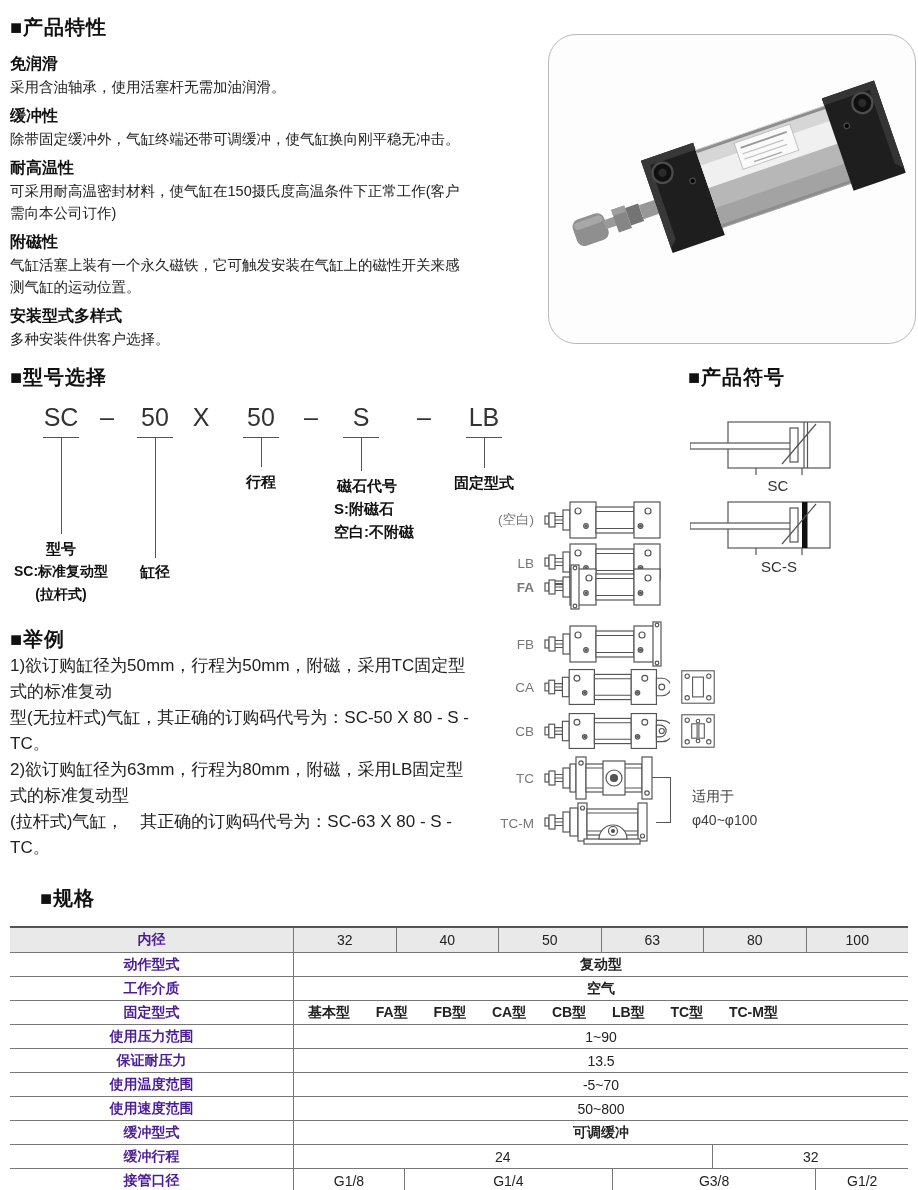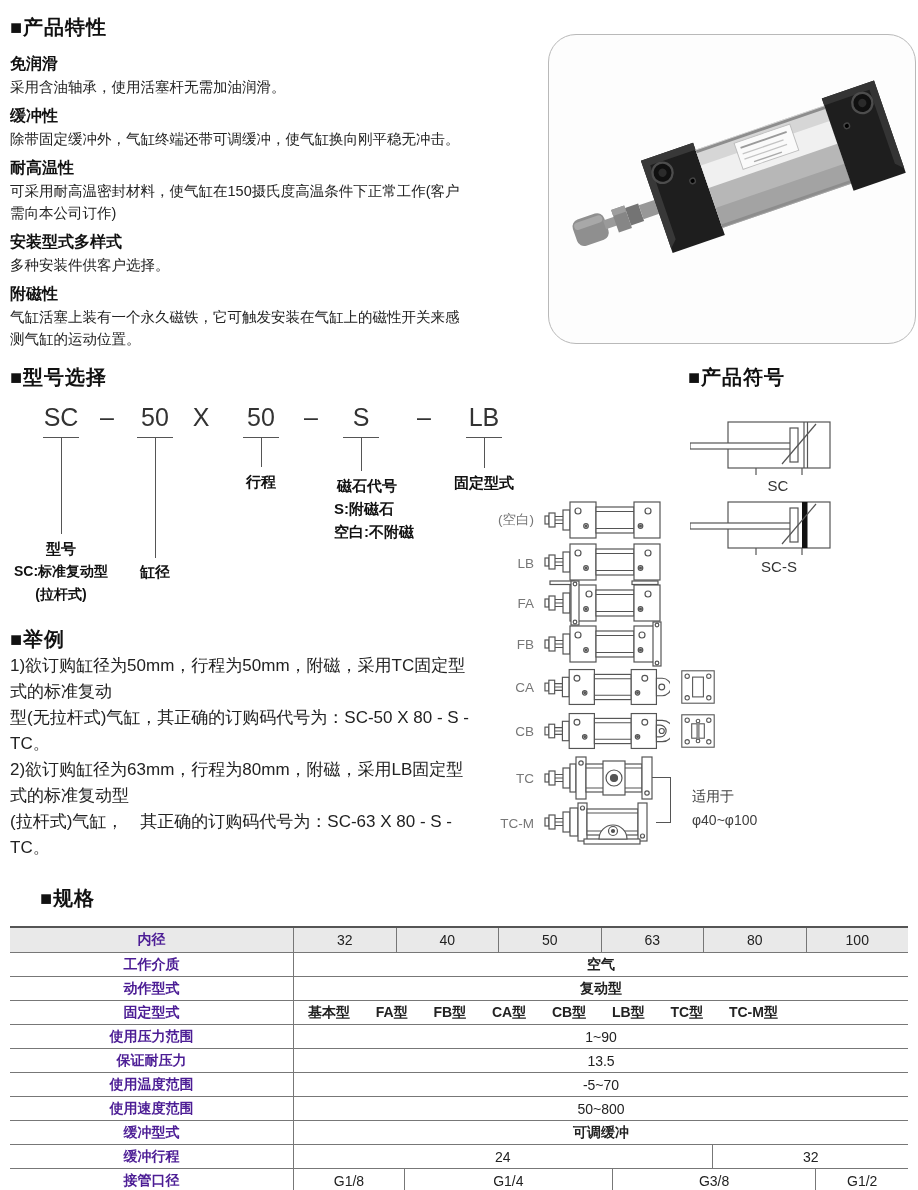--- a/index.html
+++ b/index.html
@@ -54,27 +54,27 @@
     <div>
       <div class="fh">缓冲性</div>
       <div class="fl">除带固定缓冲外，气缸终端还带可调缓冲，使气缸换向刚平稳无冲击。</div>
     </div>
     <div>
       <div class="fh">耐高温性</div>
       <div class="fl">可采用耐高温密封材料，使气缸在150摄氏度高温条件下正常工作(客户</div>
       <div class="fl">需向本公司订作)</div>
     </div>
     <div>
-      <div class="fh">安装型式多样式</div>
-      <div class="fl">多种安装件供客户选择。</div>
-    </div>
-    <div>
       <div class="fh">附磁性</div>
       <div class="fl">气缸活塞上装有一个永久磁铁，它可触发安装在气缸上的磁性开关来感</div>
       <div class="fl">测气缸的运动位置。</div>
+    </div>
+    <div>
+      <div class="fh">安装型式多样式</div>
+      <div class="fl">多种安装件供客户选择。</div>
     </div>
   </div>
 
   <div class="abs photo">
     <svg width="366" height="308" viewBox="0 0 366 308">
       <g transform="translate(26,200) rotate(-19) scale(0.92)">
 
         <rect x="0" y="-15" width="36" height="30" rx="8" fill="#8f8f8f"></rect>
         <rect x="2" y="-12" width="32" height="8" rx="4" fill="#a8a8a8"></rect>
         <rect x="34" y="-5" width="26" height="10" fill="#9a9a9a"></rect>
@@ -190,21 +190,21 @@
           <circle cx="42" cy="29" r="0.9" fill="#555"></circle>
           <circle cx="104" cy="14" r="3"></circle>
           <circle cx="96.5" cy="29" r="2.3"></circle>
           <circle cx="96.5" cy="29" r="0.9" fill="#555"></circle>
           <rect x="6" y="42" width="24" height="3.5"></rect>
           <rect x="88" y="42" width="26" height="3.5"></rect>
         </g>
     </svg>
   </div>
 
-  <div class="abs mount-row" style="left:448px;top:580px;">
+  <div class="abs mount-row" style="left:448px;top:564px;font-weight:bold;">
     <div class="mount-lab">FA</div>
     <svg class="mcyl" width="118" height="46" viewBox="0 0 118 46">
       <g class="ln">
           <rect x="1" y="19" width="4" height="8"></rect>
           <rect x="5" y="16" width="6" height="14"></rect>
           <path class="lnf" d="M11 19.5h8M11 23h8M11 26.5h8"></path>
           <rect x="19" y="13" width="7" height="20"></rect>
           <rect x="26" y="5" width="26" height="36"></rect>
           <rect x="52" y="10" width="38" height="26"></rect>
           <line x1="52" y1="14.5" x2="90" y2="14.5"></line>
@@ -424,30 +424,30 @@
         <div class="tcell">32</div>
         <div class="tcell">40</div>
         <div class="tcell">50</div>
         <div class="tcell">63</div>
         <div class="tcell">80</div>
         <div class="tcell">100</div>
       </div>
     </div>
 
     <div class="trow">
+      <div class="tlabel">动作型式</div>
+      <div class="tdata">
+          <div class="tcell cn">复动型</div>
+        </div>
+    </div>
+
+    <div class="trow">
       <div class="tlabel">工作介质</div>
       <div class="tdata">
           <div class="tcell cn">空气</div>
-        </div>
-    </div>
-
-    <div class="trow">
-      <div class="tlabel">动作型式</div>
-      <div class="tdata">
-          <div class="tcell cn">复动型</div>
         </div>
     </div>
 
     <div class="trow">
       <div class="tlabel">固定型式</div>
       <div class="spread">
         <span>基本型</span>
         <span>FA型</span>
         <span>FB型</span>
         <span>CA型</span>

